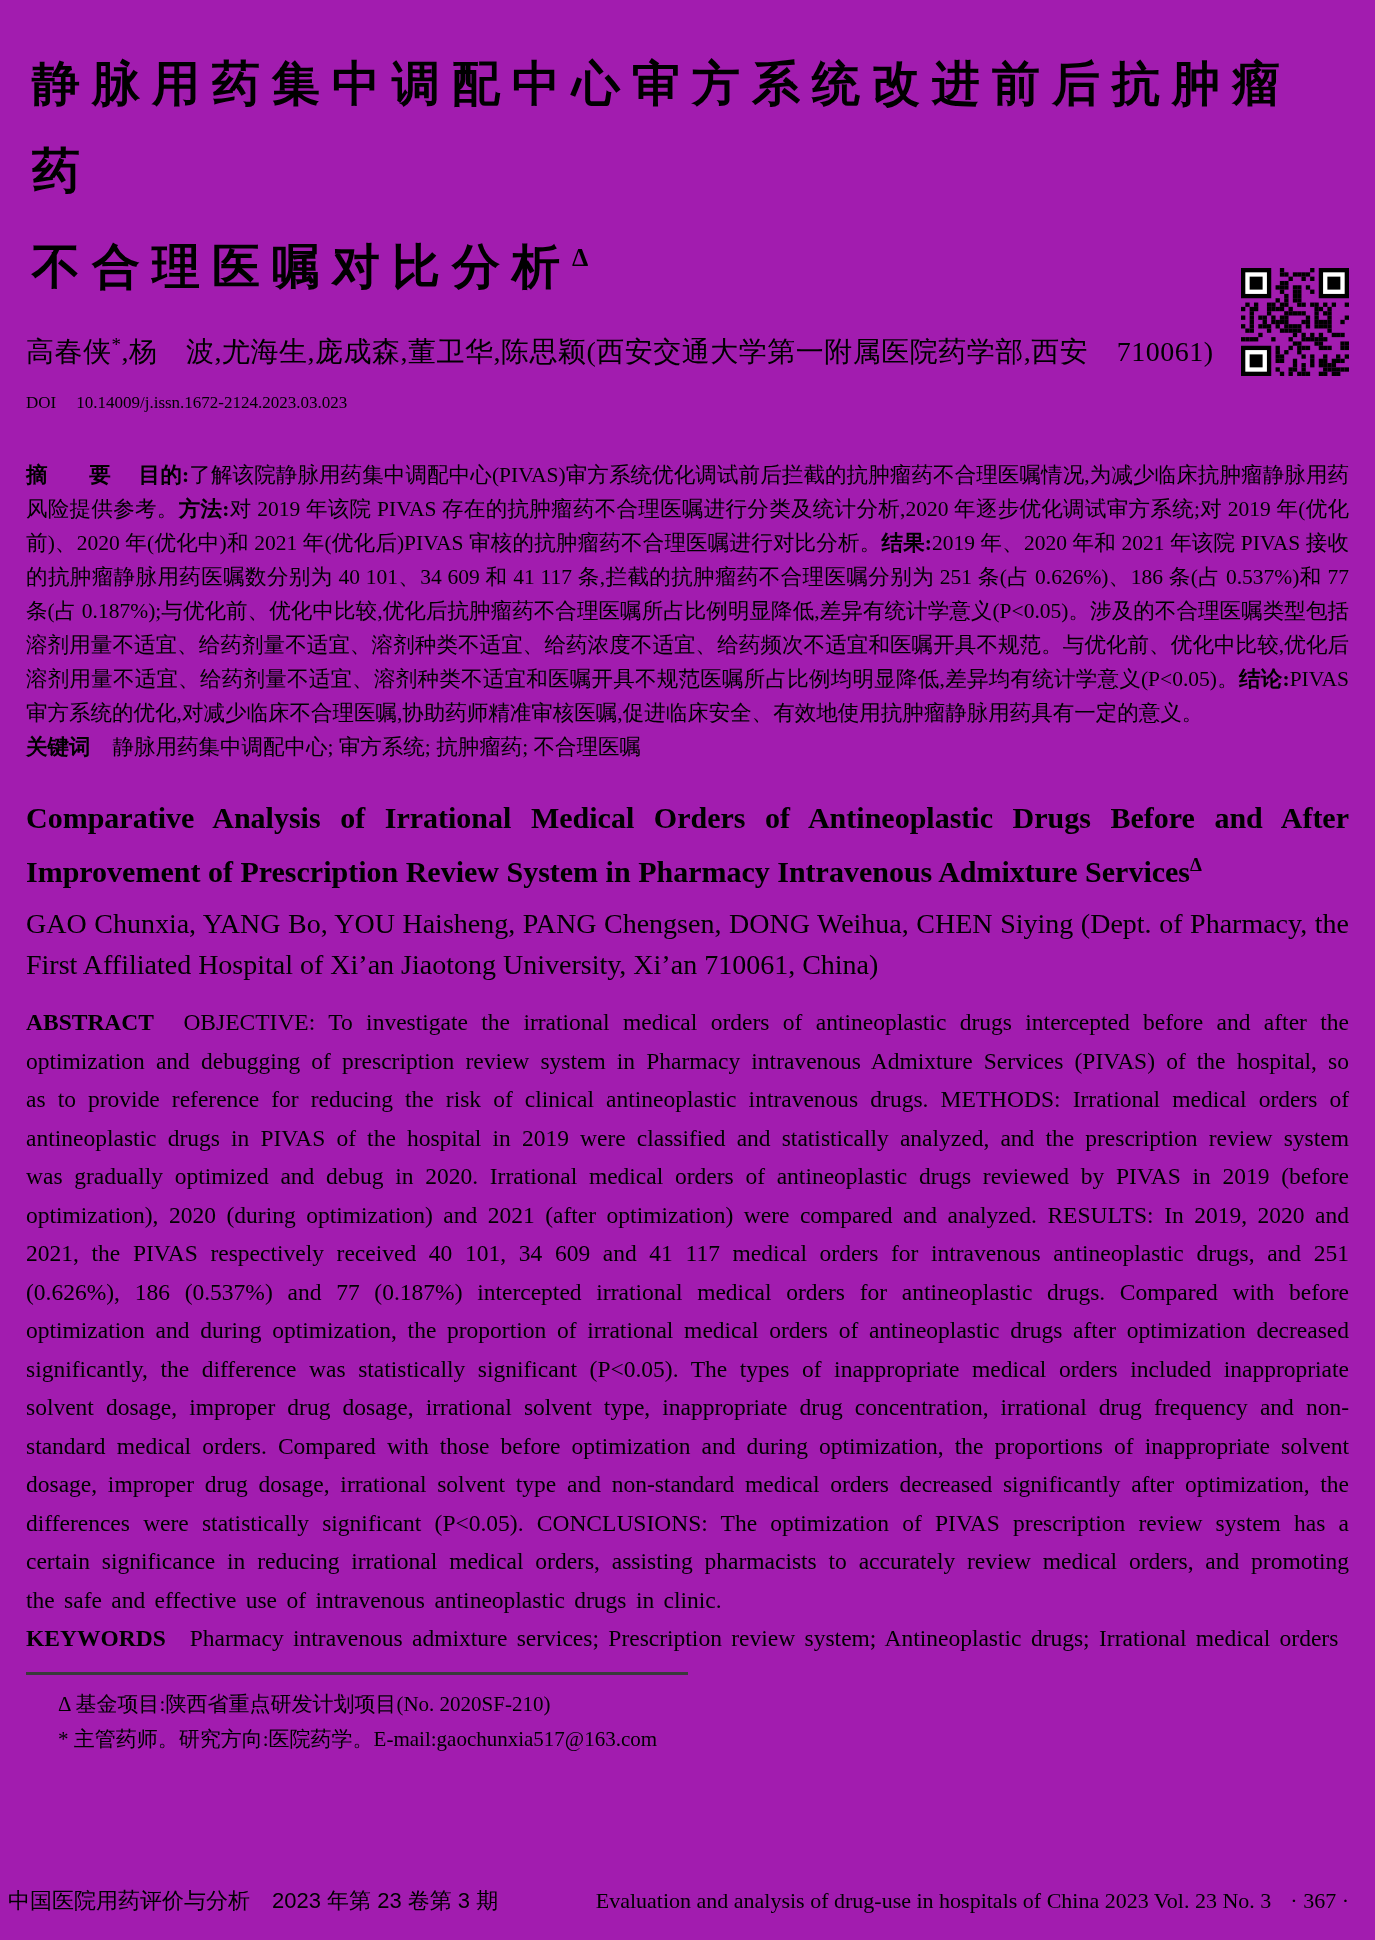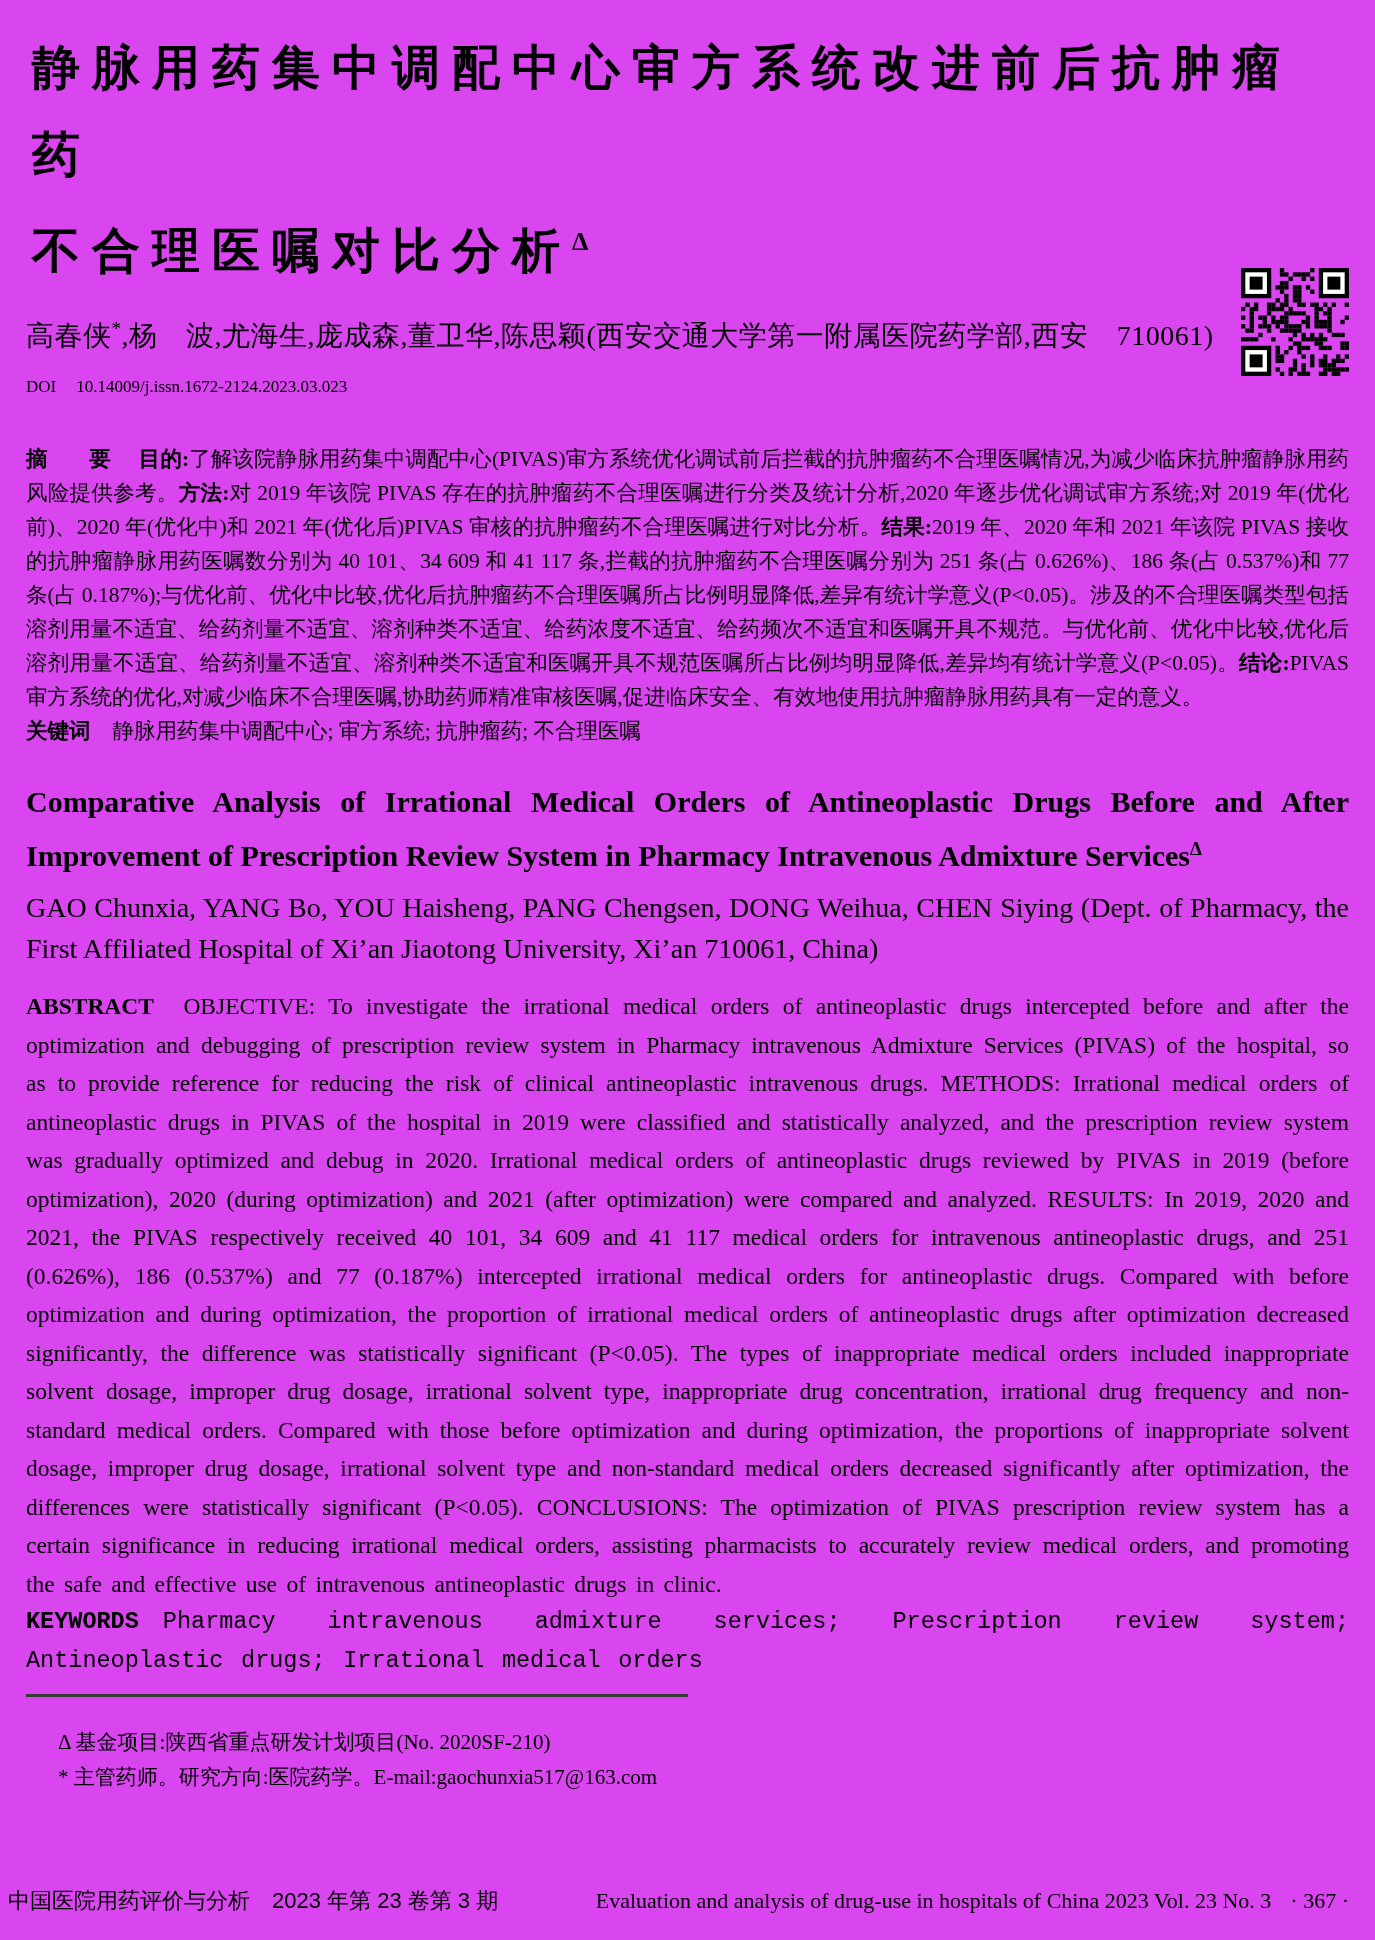--- a/index.html
+++ b/index.html
@@ -1,23 +1,23 @@
 <!DOCTYPE html>
 <html><head>
 <meta charset="utf-8">
 <style>
   html,body{margin:0;padding:0;background:#888;}
   .page{
     position:relative;
     width:1375px;height:1940px;
     margin:0 auto;
-    background:#d946ef;
+    background:#a21caf;
     color:#000;
     box-sizing:border-box;
-    padding:0 26px;
+    padding:16px 26px;
     overflow:hidden;
     font-family:"Liberation Serif","DejaVu Serif",serif;
   }
   
   .title-zh{
     margin:24px 0 0 6px;
     font-family:"Liberation Serif","DejaVu Serif",serif;
     font-weight:bold;
     font-size:48px;
     line-height:87px;
@@ -86,26 +86,25 @@
     text-align:justify;
     word-spacing:3.5px;
   }
   .abs-label-en{font-weight:bold;margin-right:16px;}
   .kw-en{
     margin:0;
     font-size:23.5px;
     line-height:38.5px;
     text-align:justify;
     word-spacing:3.5px;
-    font-family:Liberation Mono, monospace;
   }
   .kw-label-en{font-weight:bold;margin-right:24px;}
   
   .sep{width:662px;border:0;border-top:3px solid #3a3a3a;margin:14px 0 0 0;}
-  .footnotes{margin-top:28px;padding-left:32px;font-size:21px;line-height:35px;}
+  .footnotes{margin-top:12px;padding-left:32px;font-size:21px;line-height:35px;}
   
   .footer{
     position:absolute;left:8px;right:26px;bottom:24px;
     display:flex;justify-content:space-between;align-items:baseline;
     font-size:22px;
   }
   .footer .fr{display:flex;gap:19px;white-space:nowrap;}
   .footer .fl{font-family:"Liberation Sans","DejaVu Sans",sans-serif;}
 </style>
 </head>

